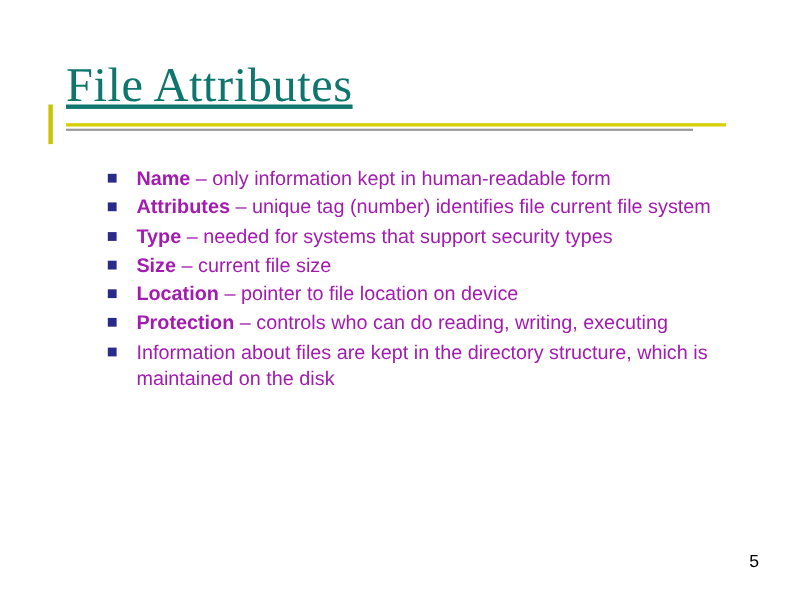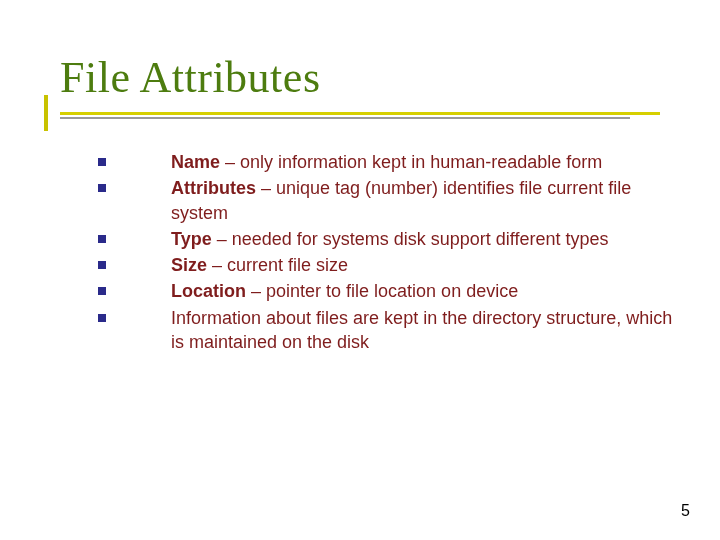--- a/index.html
+++ b/index.html
@@ -18,22 +18,23 @@
     box-sizing: border-box;
   }
   .title-wrap {
     position: absolute;
     left: 60px;
     top: 52px;
   }
   .title {
     font-family: "Times New Roman", Times, serif;
     font-size: 44px;
-    color: #4d7c0f;
+    color: #0f766e;
     letter-spacing: 0.5px;
+    text-decoration: underline;
   }
   .rule-stack {
     position: absolute;
     left: 60px;
     top: 112px;
     width: 600px;
   }
   .rule-yellow {
     height: 3px;
     background: #d6cf00;
@@ -56,23 +57,22 @@
     position: absolute;
     left: 98px;
     top: 150px;
     width: 580px;
   }
   .item {
     display: flex;
     align-items: flex-start;
     font-size: 18px;
     line-height: 1.35;
-    color: #7f1d1d;
+    color: #a21caf;
     margin-bottom: 2px;
-    gap: 47px;
   }
   .bullet {
     width: 8px;
     height: 8px;
     background: #2a2a8a;
     flex: 0 0 auto;
     margin-top: 8px;
     margin-right: 18px;
   }
   .text {
@@ -112,33 +112,37 @@
       <div class="text"><span class="bold">Name</span><span> – only information kept in human-readable form</span></div>
     </div>
 
     <div class="item">
       <div class="bullet"></div>
       <div class="text"><span class="bold">Attributes</span><span> – unique tag (number) identifies file current file system</span></div>
     </div>
 
     <div class="item">
       <div class="bullet"></div>
-      <div class="text"><span class="bold">Type</span><span> – needed for systems disk support different types</span></div>
+      <div class="text"><span class="bold">Type</span><span> – needed for systems that support security types</span></div>
     </div>
 
     <div class="item">
       <div class="bullet"></div>
       <div class="text"><span class="bold">Size</span><span> – current file size</span></div>
     </div>
 
     <div class="item">
       <div class="bullet"></div>
       <div class="text"><span class="bold">Location</span><span> – pointer to file location on device</span></div>
     </div>
 
+    <div class="item">
+      <div class="bullet"></div>
+      <div class="text"><span class="bold">Protection</span><span> – controls who can do reading, writing, executing</span></div>
+    </div>
 
 
     <div class="item">
       <div class="bullet"></div>
       <div class="text"><span class="bold"></span><span>Information about files are kept in the directory structure, which is maintained on the disk</span></div>
     </div>
 
   </div>
 
   <div class="pagenum">5</div>

